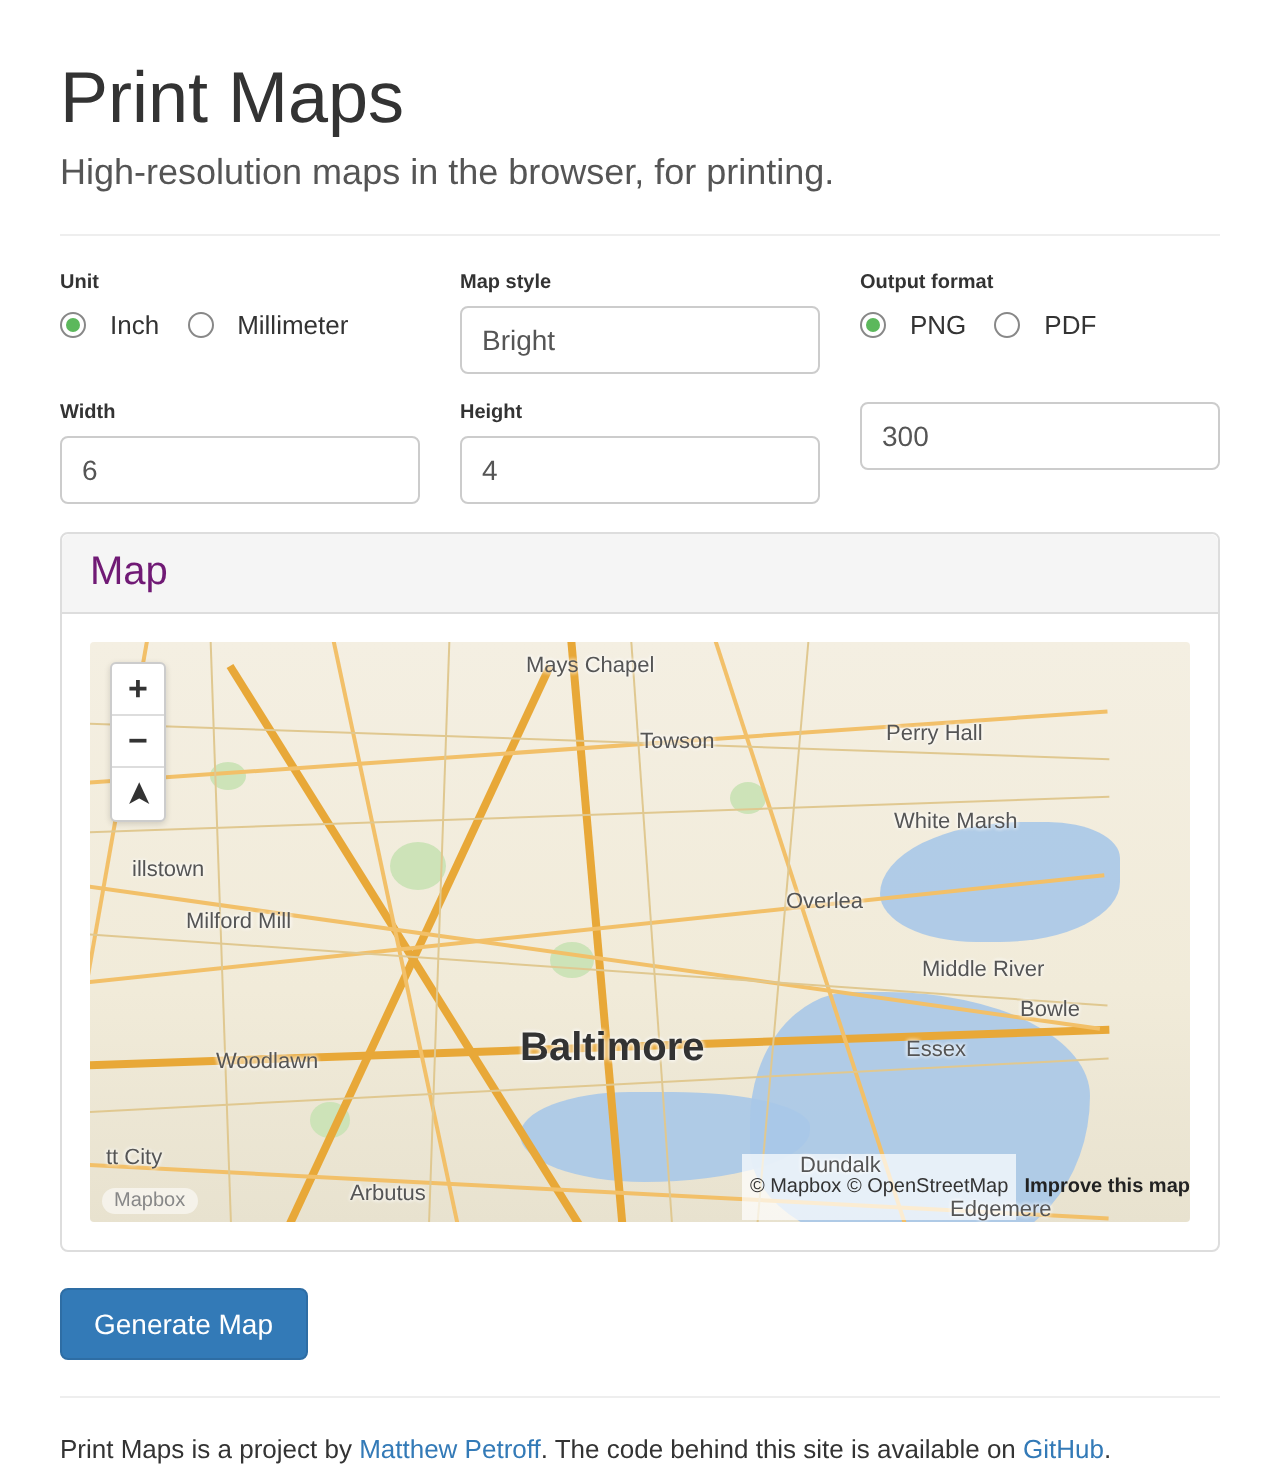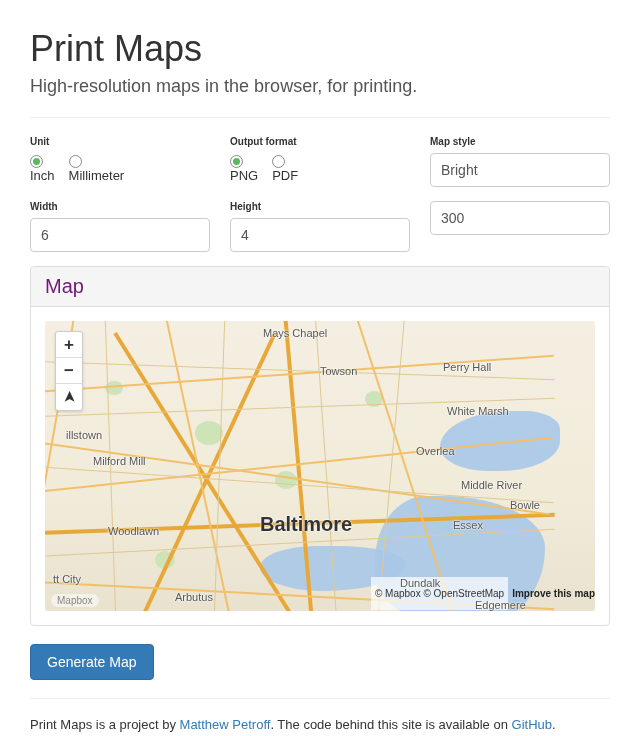--- a/index.html
+++ b/index.html
@@ -44,23 +44,23 @@
     }
     .radios {
       display: flex;
       gap: 14px;
       align-items: center;
       font-size: 13px;
       padding-top: 2px;
     }
     .radio-opt {
       display: flex;
-      gap: 0;
+      align-items: center;
+      gap: 12px;
       cursor: pointer;
-      flex-direction: column;
     }
     .radio-circle {
       width: 13px;
       height: 13px;
       border: 1px solid #888;
       border-radius: 50%;
       display: inline-flex;
       align-items: center;
       justify-content: center;
       background: #fff;
@@ -221,35 +221,35 @@
         <span class="radio-circle checked"></span>
         <span>Inch</span>
       </label>
       <label class="radio-opt">
         <span class="radio-circle"></span>
         <span>Millimeter</span>
       </label>
     </div>
   </div>
   <div class="col">
+    <label class="group-label">Map style</label>
+    <input class="form-control" value="Bright" style="">
+  </div>
+  <div class="col">
     <label class="group-label">Output format</label>
     <div class="radios">
       <label class="radio-opt">
         <span class="radio-circle checked"></span>
         <span>PNG</span>
       </label>
       <label class="radio-opt">
         <span class="radio-circle"></span>
         <span>PDF</span>
       </label>
     </div>
-  </div>
-  <div class="col">
-    <label class="group-label">Map style</label>
-    <input class="form-control" value="Bright" style="">
   </div>
 </div>
 
 <div class="row">
   <div class="col">
     <label class="group-label">Width</label>
     <input class="form-control" value="6" style="">
   </div>
   <div class="col">
     <label class="group-label">Height</label>
@@ -309,21 +309,21 @@
       <div class="attrib">
         <span class="attrib-bg">© Mapbox © OpenStreetMap</span>
         <span class="improve">Improve this map</span>
       </div>
     <div class="city-label" style="left: 218px; top: 6px;">Mays Chapel</div>
         <div class="city-label" style="left: 275px; top: 44px;">Towson</div>
         <div class="city-label" style="left: 398px; top: 40px;">Perry Hall</div>
         <div class="city-label" style="left: 402px; top: 84px;">White Marsh</div>
         <div class="city-label" style="left: 21px; top: 108px;">illstown</div>
         <div class="city-label" style="left: 48px; top: 134px;">Milford Mill</div>
-        <div class="city-label" style="left: 348px; top: 124px; padding-left: 23px;">Overlea</div>
+        <div class="city-label" style="left: 348px; top: 124px;">Overlea</div>
         <div class="city-label" style="left: 416px; top: 158px;">Middle River</div>
         <div class="city-label" style="left: 465px; top: 178px;">Bowle</div>
         <div class="city-label" style="left: 63px; top: 204px;">Woodlawn</div>
         <div class="city-label" style="left: 408px; top: 198px;">Essex</div>
         <div class="city-label" style="left: 8px; top: 252px;">tt City</div>
         <div class="city-label" style="left: 130px; top: 270px;">Arbutus</div>
         <div class="city-label" style="left: 355px; top: 256px;">Dundalk</div>
         <div class="city-label" style="left: 430px; top: 278px;">Edgemere</div>
       </div>
   </div>

